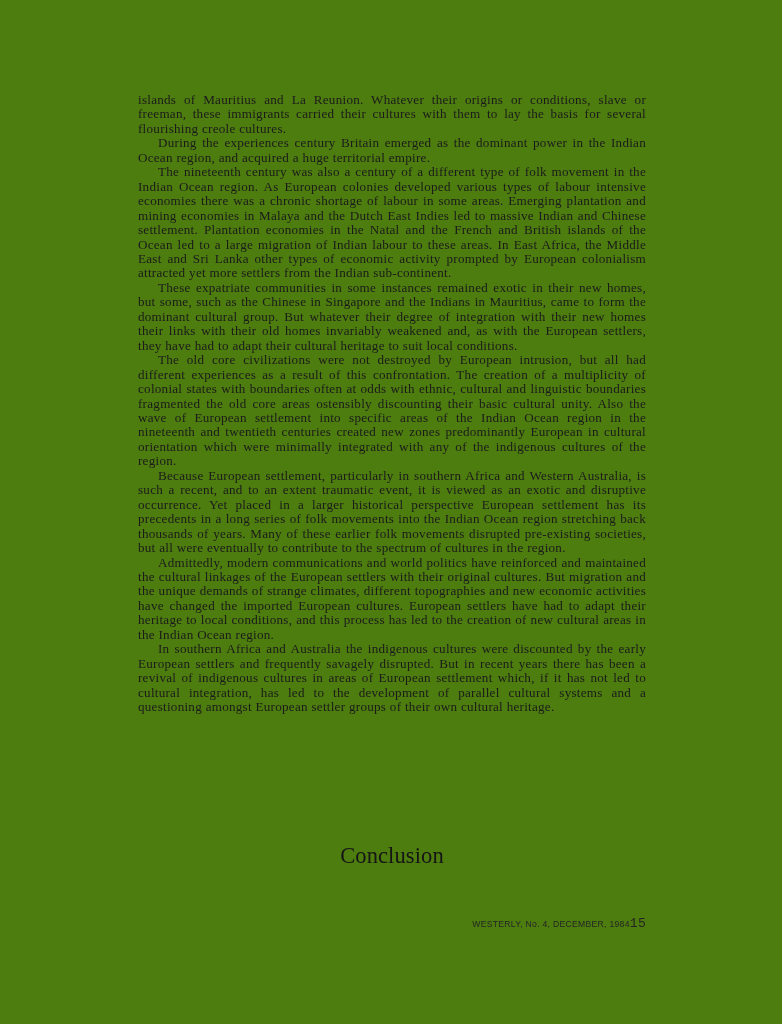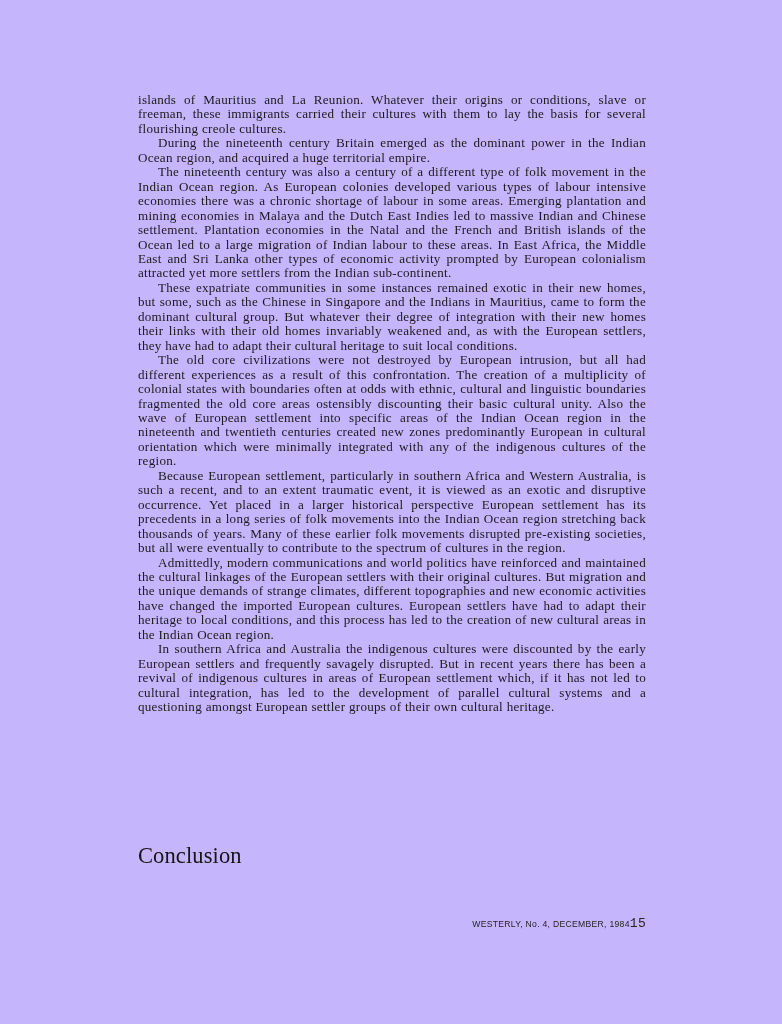--- a/index.html
+++ b/index.html
@@ -5,21 +5,21 @@
 <style>
   html, body {
     margin: 0;
     padding: 0;
     background: #ffffff;
   }
   .page {
     position: relative;
     width: 782px;
     height: 1024px;
-    background: #c4b5fd;
+    background: #4d7c0f;
     overflow: hidden;
     font-family: "Liberation Serif", "DejaVu Serif", serif;
     -webkit-font-smoothing: antialiased;
   }
   .text-column {
     position: absolute;
     left: 138px;
     top: 93px;
     width: 508px;
   }
@@ -42,20 +42,21 @@
     text-align-last: left;
   }
   .section-heading {
     margin: 0;
     font-family: "Liberation Serif", "DejaVu Serif", serif;
     font-size: 22.5px;
     line-height: 26px;
     font-weight: normal;
     color: #151515;
     letter-spacing: 0.005em;
+    text-align: center;
   }
   .heading-block {
     position: absolute;
     left: 138px;
     top: 843px;
     width: 508px;
   }
   .conclusion-par {
     position: absolute;
     left: 138px;
@@ -81,21 +82,21 @@
     color: #242424;
   }
 </style>
 </head>
 <body>
 
 <div class="page">
 
   <div class="text-column">
     <p class="body-par first last-line-left">islands of Mauritius and La Reunion. Whatever their origins or conditions, slave or freeman, these immigrants carried their cultures with them to lay the basis for several flourishing creole cultures.</p>
-    <p class="body-par last-line-left">During the nineteenth century Britain emerged as the dominant power in the Indian Ocean region, and acquired a huge territorial empire.</p>
+    <p class="body-par last-line-left">During the experiences century Britain emerged as the dominant power in the Indian Ocean region, and acquired a huge territorial empire.</p>
     <p class="body-par last-line-left">The nineteenth century was also a century of a different type of folk movement in the Indian Ocean region. As European colonies developed various types of labour intensive economies there was a chronic shortage of labour in some areas. Emerging plantation and mining economies in Malaya and the Dutch East Indies led to massive Indian and Chinese settlement. Plantation economies in the Natal and the French and British islands of the Ocean led to a large migration of Indian labour to these areas. In East Africa, the Middle East and Sri Lanka other types of economic activity prompted by European colonialism attracted yet more settlers from the Indian sub-continent.</p>
     <p class="body-par last-line-left">These expatriate communities in some instances remained exotic in their new homes, but some, such as the Chinese in Singapore and the Indians in Mauritius, came to form the dominant cultural group. But whatever their degree of integration with their new homes their links with their old homes invariably weakened and, as with the European settlers, they have had to adapt their cultural heritage to suit local conditions.</p>
     <p class="body-par last-line-left">The old core civilizations were not destroyed by European intrusion, but all had different experiences as a result of this confrontation. The creation of a multiplicity of colonial states with boundaries often at odds with ethnic, cultural and linguistic boundaries fragmented the old core areas ostensibly discounting their basic cultural unity. Also the wave of European settlement into specific areas of the Indian Ocean region in the nineteenth and twentieth centuries created new zones predominantly European in cultural orientation which were minimally integrated with any of the indigenous cultures of the region.</p>
     <p class="body-par last-line-left">Because European settlement, particularly in southern Africa and Western Australia, is such a recent, and to an extent traumatic event, it is viewed as an exotic and disruptive occurrence. Yet placed in a larger historical perspective European settlement has its precedents in a long series of folk movements into the Indian Ocean region stretching back thousands of years. Many of these earlier folk movements disrupted pre-existing societies, but all were eventually to contribute to the spectrum of cultures in the region.</p>
     <p class="body-par last-line-left">Admittedly, modern communications and world politics have reinforced and maintained the cultural linkages of the European settlers with their original cultures. But migration and the unique demands of strange climates, different topographies and new economic activities have changed the imported European cultures. European settlers have had to adapt their heritage to local conditions, and this process has led to the creation of new cultural areas in the Indian Ocean region.</p>
     <p class="body-par last-line-left">In southern Africa and Australia the indigenous cultures were discounted by the early European settlers and frequently savagely disrupted. But in recent years there has been a revival of indigenous cultures in areas of European settlement which, if it has not led to cultural integration, has led to the development of parallel cultural systems and a questioning amongst European settler groups of their own cultural heritage.</p>
   </div>
 
   <div class="heading-block">
     <h2 class="section-heading">Conclusion</h2>

